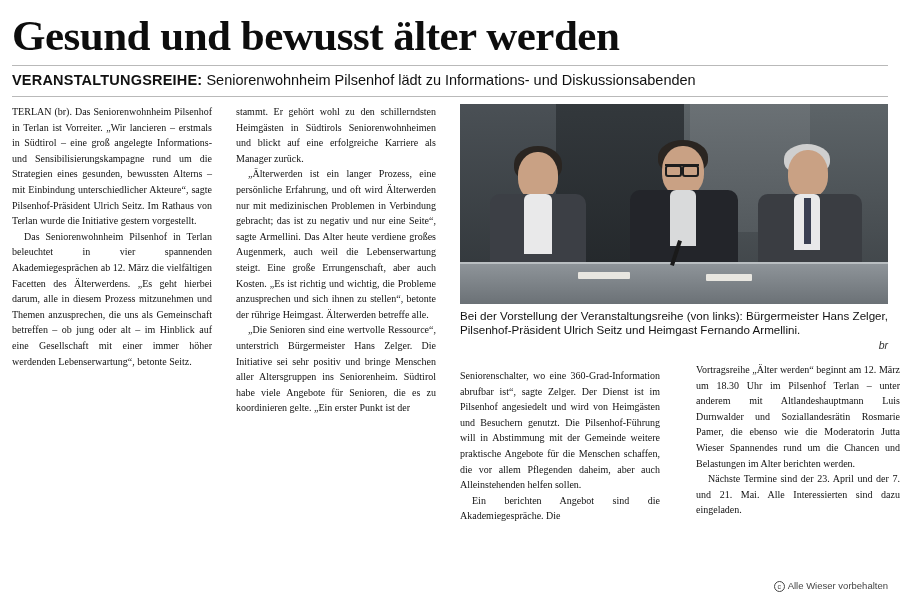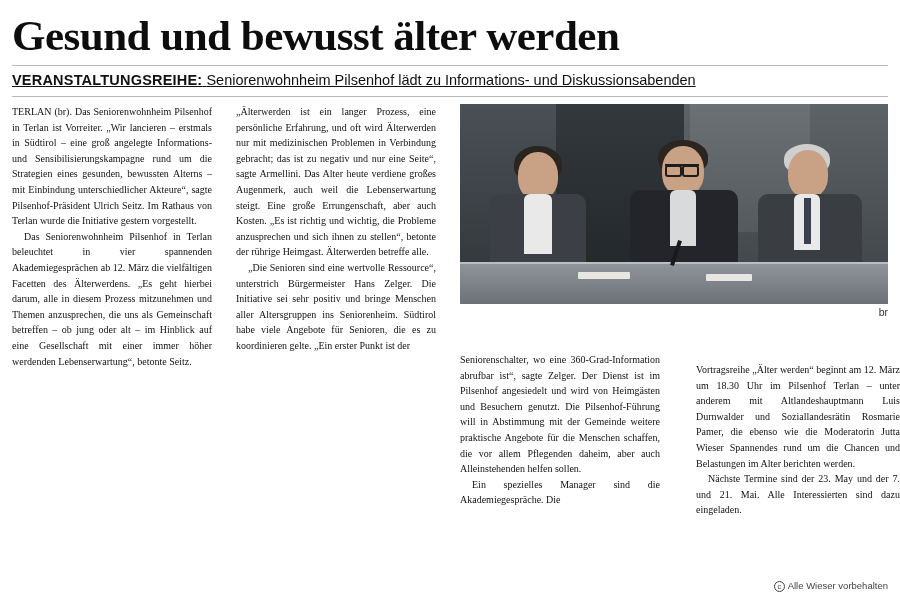--- a/index.html
+++ b/index.html
@@ -34,21 +34,20 @@
     border: 0;
     border-top: 1px solid #b9b9b9;
     margin: 4px 0 5px 0;
   }
   .subhead {
     font-family: "Liberation Sans", sans-serif;
     font-size: 14.5px;
     line-height: 18px;
     color: #111111;
     margin-bottom: 7px;
-    text-decoration: underline;
   }
   .subhead .kicker {
     font-weight: bold;
     letter-spacing: 0.2px;
   }
   .rule2 {
     border: 0;
     border-top: 1px solid #b9b9b9;
     margin: 3px 0 7px 0;
   }
@@ -70,21 +69,21 @@
   }
   .col p {
     margin: 0;
   }
   .col p + p {
     text-indent: 12px;
   }
 
   #col1 { left: 0; }
   #col2 { left: 224px; }
-  #col3 { left: 448px; top: 248px; width: 200px; font-family: Liberation Serif, serif; }
+  #col3 { left: 448px; top: 264px; width: 200px; font-family: Liberation Serif, serif; }
   #col4 { left: 684px; top: 258px; width: 204px; }
 
   .photo-block {
     position: absolute;
     left: 448px;
     top: 0;
     width: 428px;
   }
   .photo {
     position: relative;
@@ -100,20 +99,21 @@
     color: #111111;
     margin-top: 5px;
     text-align: justify;
   }
   .credit {
     font-family: "Liberation Sans", sans-serif;
     font-size: 10.5px;
     color: #333333;
     text-align: right;
     margin-top: 2px;
+    font-style: italic;
   }
 
   
   .wall-left {
     position: absolute; left: 0; top: 0; width: 96px; height: 200px;
     background: linear-gradient(180deg, #4a5055 0%, #2f3438 100%);
   }
   .wall-mid {
     position: absolute; left: 96px; top: 0; width: 332px; height: 200px;
     background: linear-gradient(180deg, #5d6468 0%, #3c4145 100%);
@@ -188,20 +188,21 @@
   <hr class="rule2">
 
   <div class="content">
 
     <div class="col" id="col1">
       <p>TERLAN (br). Das Seniorenwohnheim Pilsenhof in Terlan ist Vorreiter. „Wir lancieren – erstmals in Südtirol – eine groß angelegte Informations- und Sensibilisierungskampagne rund um die Strategien eines gesunden, bewussten Alterns – mit Einbindung unterschiedlicher Akteure“, sagte Pilsenhof-Präsident Ulrich Seitz. Im Rathaus von Terlan wurde die Initiative gestern vorgestellt.</p>
       <p>Das Seniorenwohnheim Pilsenhof in Terlan beleuchtet in vier spannenden Akademiegesprächen ab 12. März die vielfältigen Facetten des Älterwerdens. „Es geht hierbei darum, alle in diesem Prozess mitzunehmen und Themen anzusprechen, die uns als Gemeinschaft betreffen – ob jung oder alt – im Hinblick auf eine Gesellschaft mit einer immer höher werdenden Lebenserwartung“, betonte Seitz.</p>
     </div>
 
     <div class="col" id="col2">
+      <p>stammt. Er gehört wohl zu den schillerndsten Heimgästen in Südtirols Seniorenwohnheimen und blickt auf eine erfolgreiche Karriere als Manager zurück.</p>
       <p>„Älterwerden ist ein langer Prozess, eine persönliche Erfahrung, und oft wird Älterwerden nur mit medizinischen Problemen in Verbindung gebracht; das ist zu negativ und nur eine Seite“, sagte Armellini. Das Alter heute verdiene großes Augenmerk, auch weil die Lebenserwartung steigt. Eine große Errungenschaft, aber auch Kosten. „Es ist richtig und wichtig, die Probleme anzusprechen und sich ihnen zu stellen“, betonte der rührige Heimgast. Älterwerden betreffe alle.</p>
       <p>„Die Senioren sind eine wertvolle Ressource“, unterstrich Bürgermeister Hans Zelger. Die Initiative sei sehr positiv und bringe Menschen aller Altersgruppen ins Seniorenheim. Südtirol habe viele Angebote für Senioren, die es zu koordinieren gelte. „Ein erster Punkt ist der</p>
     </div>
 
     <div class="photo-block">
       <div class="photo">
         <div class="wall-left"></div>
         <div class="wall-mid"></div>
         <div class="wall-dark"></div>
         <div class="wall-panel"></div>
@@ -228,31 +229,32 @@
           <div class="p-shirt" style="left:34px; top:-70px; width:26px; height:56px;"></div>
           <div class="p-tie" style="left:44px; top:-66px; height:46px;"></div>
         </div>
 
         <div class="table-edge"></div>
         <div class="table"></div>
         <div class="paper" style="left:118px; top:168px; width:52px;"></div>
         <div class="paper" style="left:246px; top:170px; width:46px;"></div>
         <div class="mic" style="left:214px; top:136px;"></div>
       </div>
+      <div class="caption">Bei der Vorstellung der Veranstaltungsreihe (von links): Bürgermeister Hans Zelger, Pilsenhof-Präsident Ulrich Seitz und Heimgast Fernando Armellini.</div>
       <div class="credit">br</div>
     </div>
 
     <div class="col" id="col3">
       <p>Seniorenschalter, wo eine 360-Grad-Information abrufbar ist“, sagte Zelger. Der Dienst ist im Pilsenhof angesiedelt und wird von Heimgästen und Besuchern genutzt. Die Pilsenhof-Führung will in Abstimmung mit der Gemeinde weitere praktische Angebote für die Menschen schaffen, die vor allem Pflegenden daheim, aber auch Alleinstehenden helfen sollen.</p>
-      <p>Ein spezielles Manager sind die Akademiegespräche. Die</p>
+      <p>Ein berichten Angebot sind die Akademiegespräche. Die</p>
     </div>
 
     <div class="col" id="col4">
       <p>Vortragsreihe „Älter werden“ beginnt am 12. März um 18.30 Uhr im Pilsenhof Terlan – unter anderem mit Altlandeshauptmann Luis Durnwalder und Soziallandesrätin Rosmarie Pamer, die ebenso wie die Moderatorin Jutta Wieser Spannendes rund um die Chancen und Belastungen im Alter berichten werden.</p>
-      <p>Nächste Termine sind der 23. May und der 7. und 21. Mai. Alle Interessierten sind dazu eingeladen.</p>
+      <p>Nächste Termine sind der 23. April und der 7. und 21. Mai. Alle Interessierten sind dazu eingeladen.</p>
     </div>
 
   </div>
 
   <div style="position:absolute; right:12px; bottom:4px; font-family:'Liberation Sans',sans-serif; font-size:9.5px; color:#444;">
     <span style="display:inline-block; width:9px; height:9px; border:1px solid #444; border-radius:50%; line-height:9px; text-align:center; font-size:7px; margin-right:3px;">c</span><span>Alle Wieser vorbehalten</span>
   </div>
 
 </div>
 

